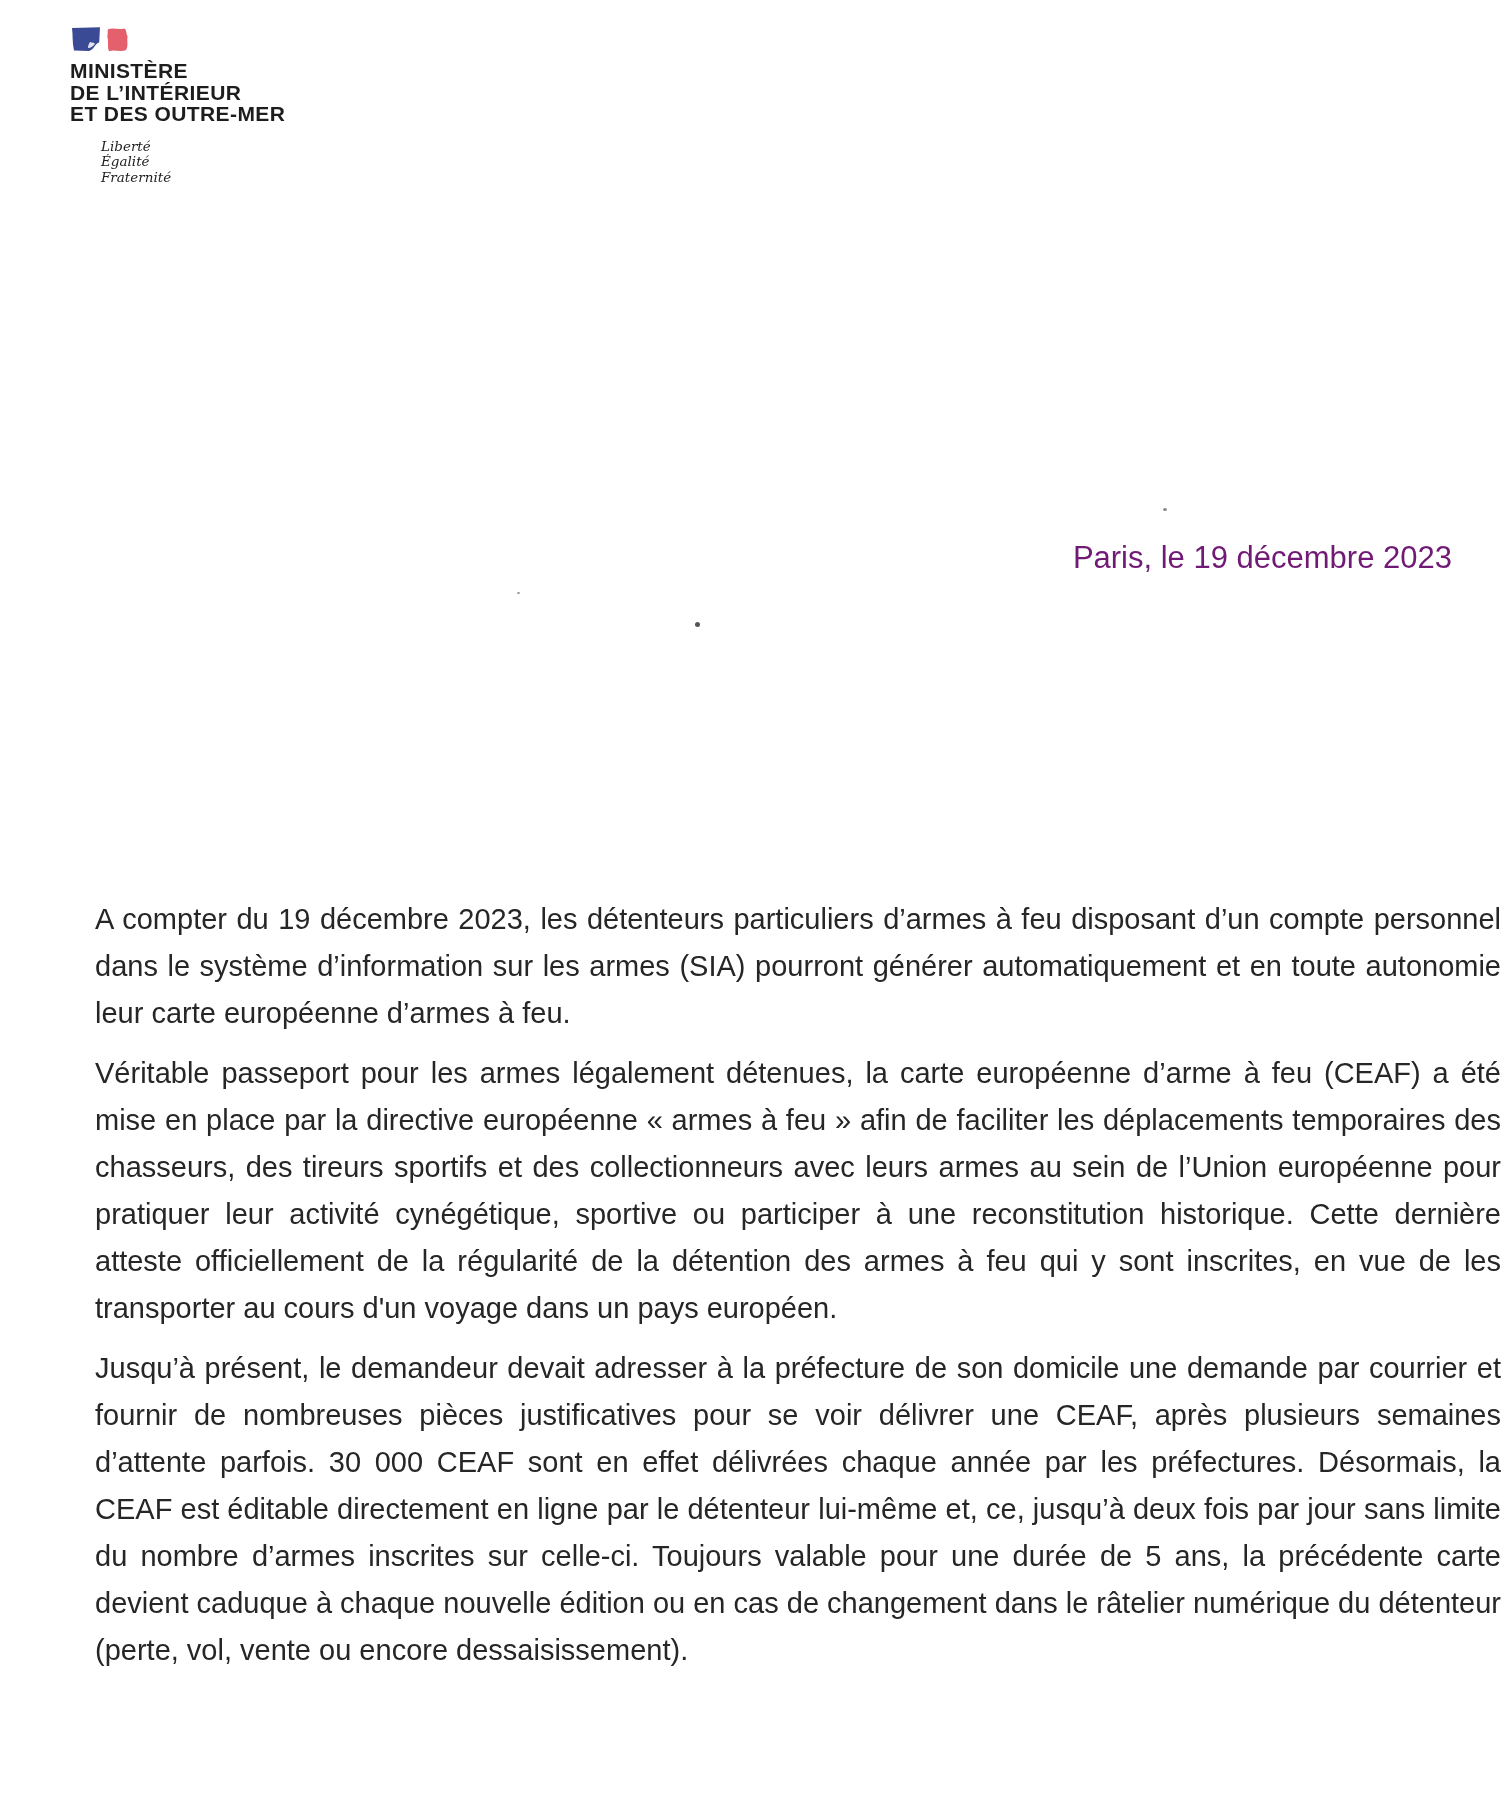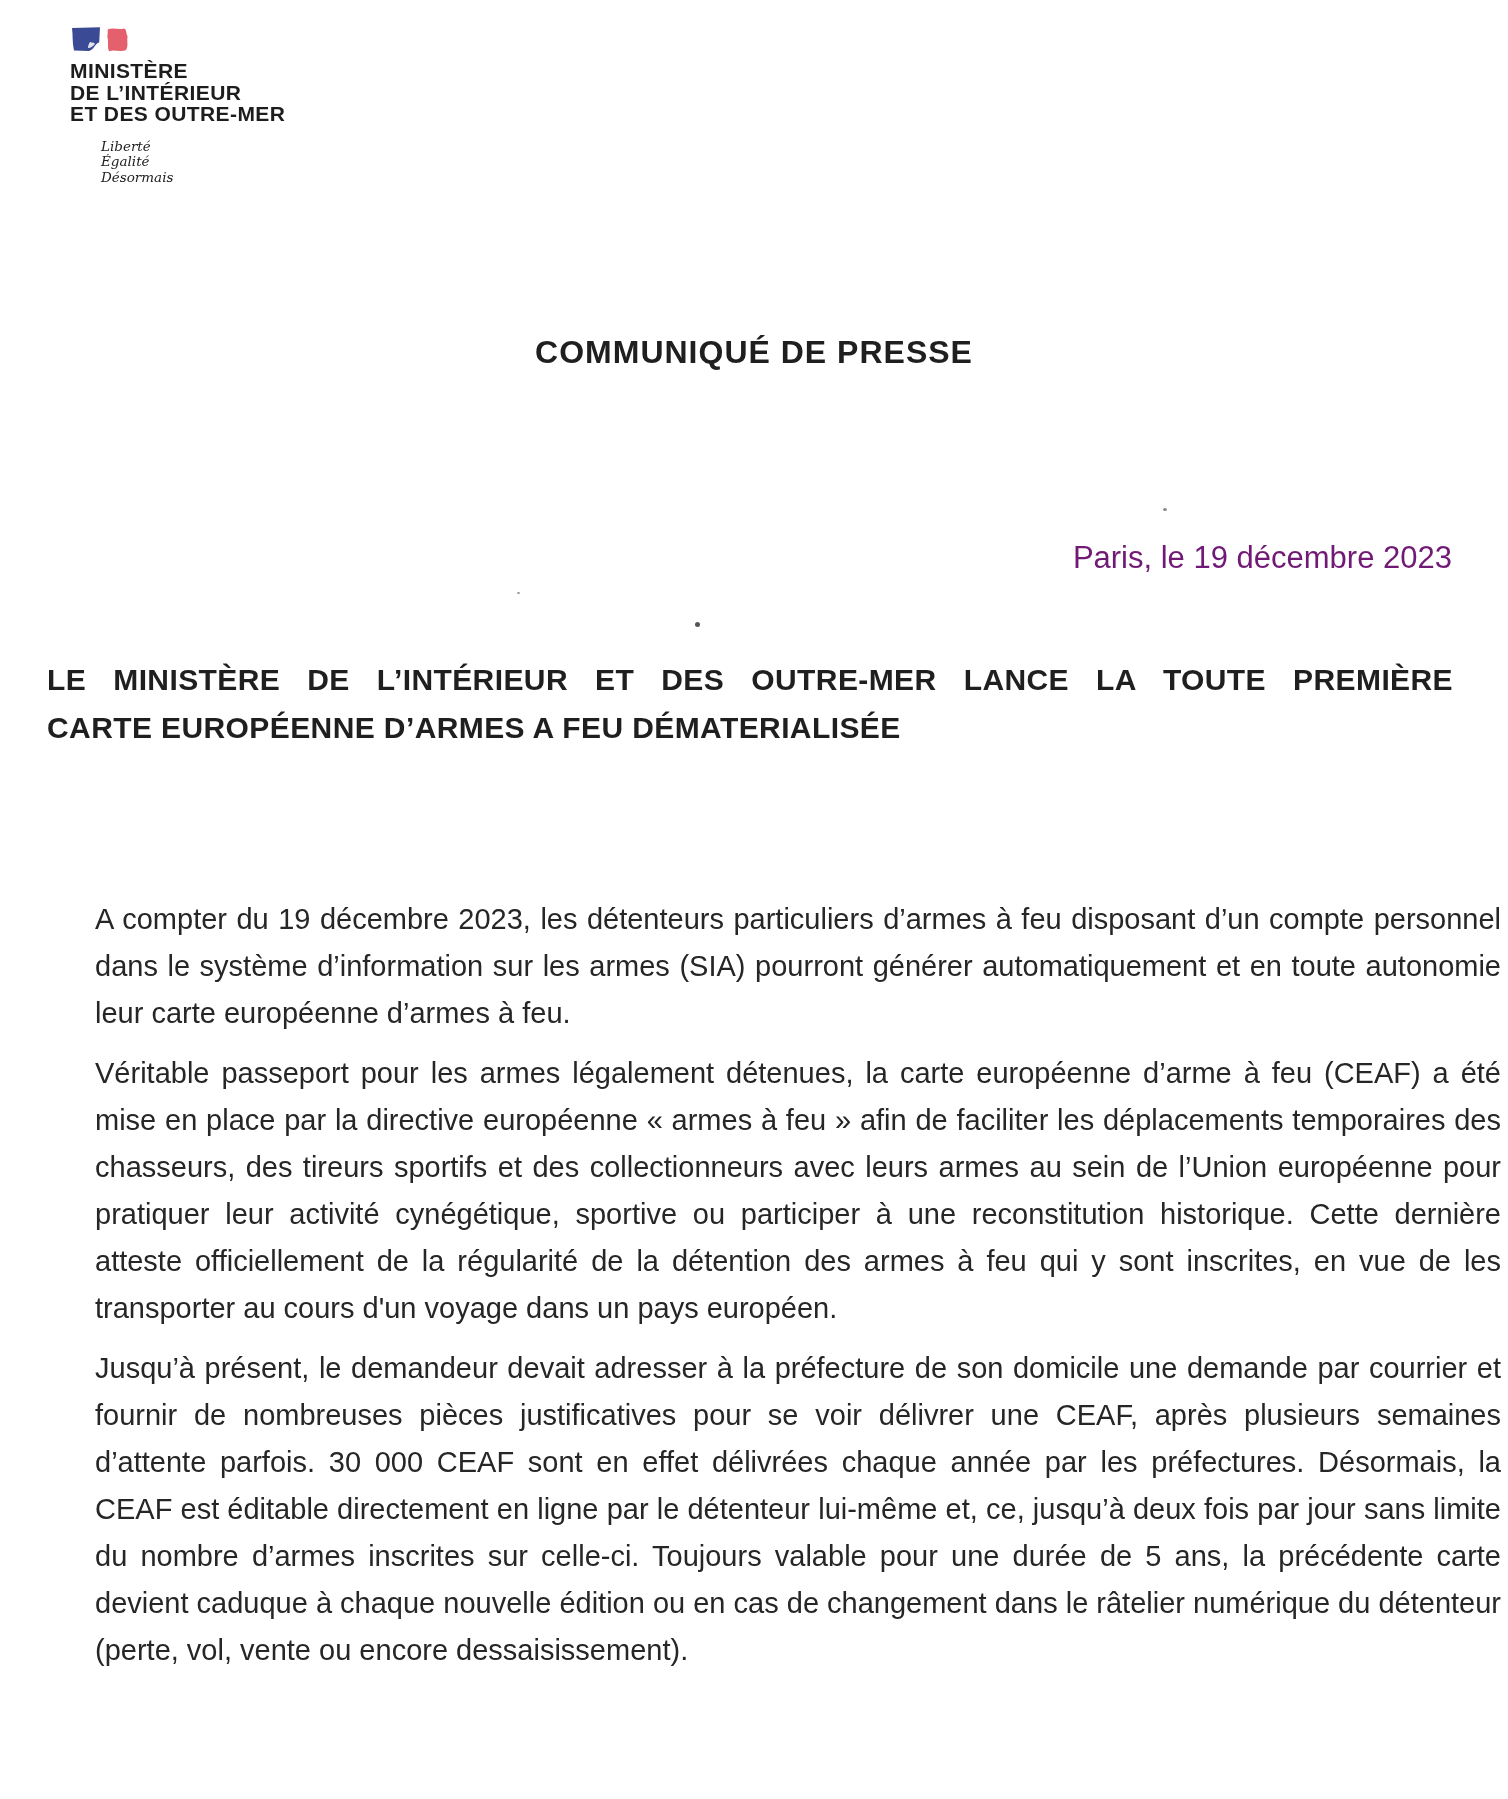--- a/index.html
+++ b/index.html
@@ -96,32 +96,27 @@
       <path fill="#ffffff" d="M20,16 C22,17 24,16 25,18 C23,20 21,22 18,22 C18,19 19,18 20,16 Z" opacity="0.85"></path>
     </svg>
     <div class="ministry-name">
       <div>MINISTÈRE</div>
       <div>DE L’INTÉRIEUR</div>
       <div>ET DES OUTRE-MER</div>
     </div>
     <div class="motto">
       <div>Liberté</div>
       <div>Égalité</div>
-      <div>Désormais</div>
+      <div>Fraternité</div>
     </div>
   </div>
 
-  <div class="kicker">COMMUNIQUÉ DE PRESSE</div>
 
   <div class="dateline">Paris, le 19 décembre 2023</div>
 
-  <div class="headline">
-    <div class="justify-full">LE MINISTÈRE DE L’INTÉRIEUR ET DES OUTRE-MER LANCE LA TOUTE PREMIÈRE</div>
-    <div>CARTE EUROPÉENNE D’ARMES A FEU DÉMATERIALISÉE</div>
-  </div>
 
   <div class="body-text">
     <p>A compter du 19 décembre 2023, les détenteurs particuliers d’armes à feu disposant d’un compte personnel dans le système d’information sur les armes (SIA) pourront générer automatiquement et en toute autonomie leur carte européenne d’armes à feu.</p>
     <p>Véritable passeport pour les armes légalement détenues, la carte européenne d’arme à feu (CEAF) a été mise en place par la directive européenne «&nbsp;armes à feu&nbsp;» afin de faciliter les déplacements temporaires des chasseurs, des tireurs sportifs et des collectionneurs avec leurs armes au sein de l’Union européenne pour pratiquer leur activité cynégétique, sportive ou participer à une reconstitution historique. Cette dernière atteste officiellement de la régularité de la détention des armes à feu qui y sont inscrites, en vue de les transporter au cours d'un voyage dans un pays européen.</p>
     <p>Jusqu’à présent, le demandeur devait adresser à la préfecture de son domicile une demande par courrier et fournir de nombreuses pièces justificatives pour se voir délivrer une CEAF, après plusieurs semaines d’attente parfois. 30&nbsp;000 CEAF sont en effet délivrées chaque année par les préfectures. Désormais, la CEAF est éditable directement en ligne par le détenteur lui-même et, ce, jusqu’à deux fois par jour sans limite du nombre d’armes inscrites sur celle-ci. Toujours valable pour une durée de 5 ans, la précédente carte devient caduque à chaque nouvelle édition ou en cas de changement dans le râtelier numérique du détenteur (perte, vol, vente ou encore dessaisissement).</p>
   </div>
 
   <div class="speck s1"></div>
   <div class="speck s2"></div>
   <div class="speck s3"></div>

